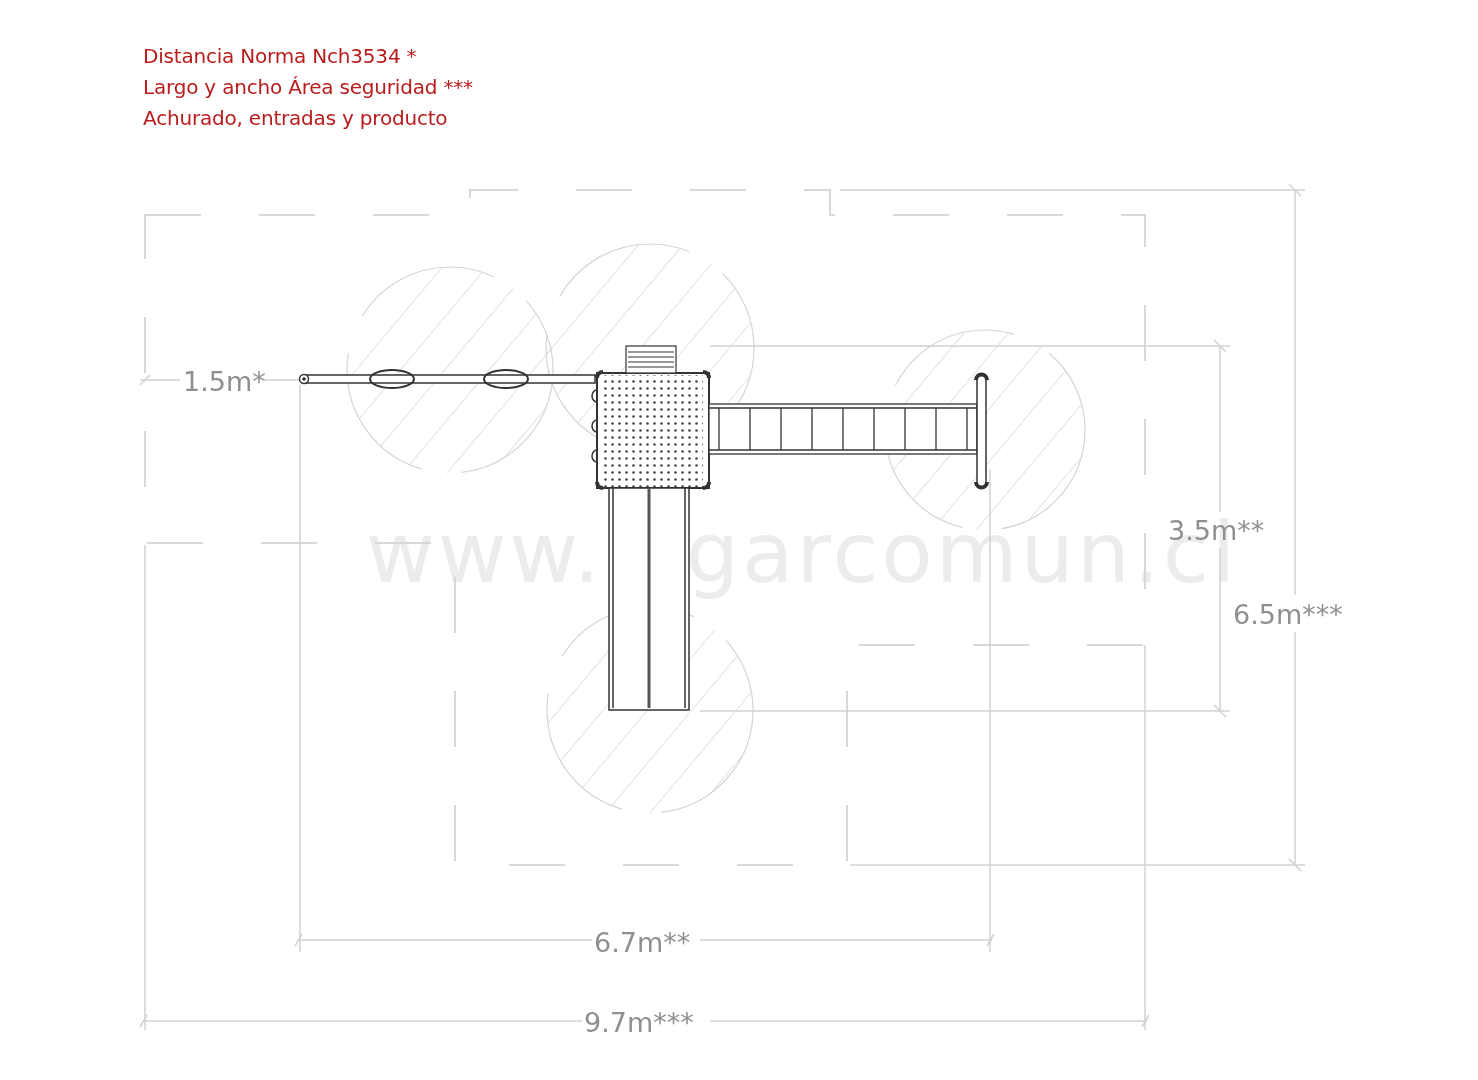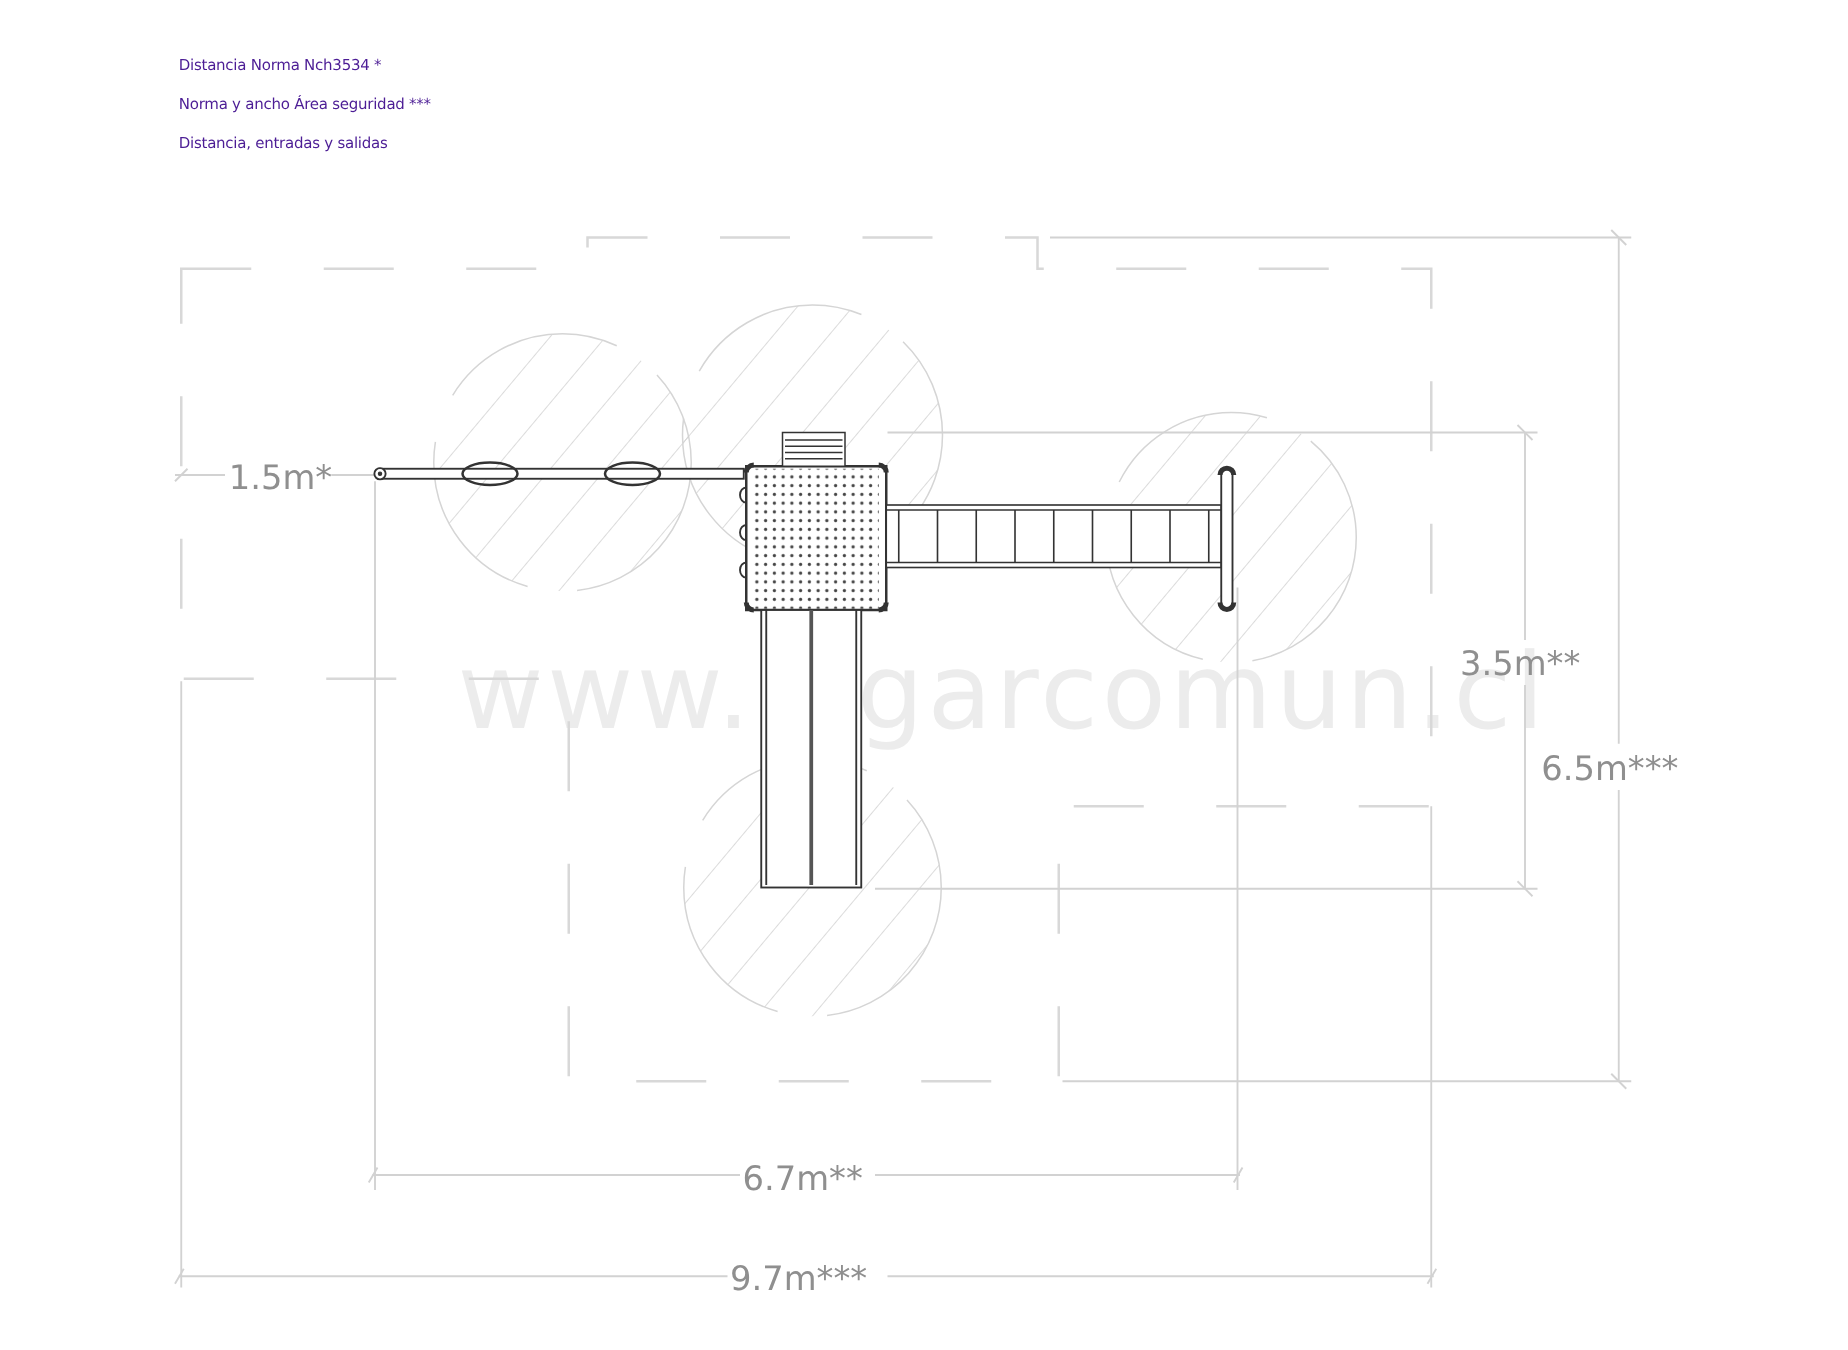--- a/index.html
+++ b/index.html
@@ -1,30 +1,30 @@
 <!DOCTYPE html>
 <html><head>
   <meta charset="utf-8">
   <style>
     html, body { margin: 0; padding: 0; background: #ffffff; }
     body { width: 1478px; height: 1080px; position: relative; overflow: hidden; font-family: "DejaVu Sans", sans-serif; }
-    .legend { position: absolute; left: 143px; top: 46px; color: #4c1d95; font-size: 12px; line-height: 1; font-family: "DejaVu Sans", sans-serif; }
+    .legend { position: absolute; left: 143px; top: 46px; color: #b91c1c; font-size: 20px; line-height: 1; font-family: "DejaVu Sans", sans-serif; }
     .legend div { height: 31px; white-space: nowrap; letter-spacing: -0.2px; }
     .legend div.l2 { height: 34px; }
     svg.drawing { position: absolute; left: 0; top: 0; }
     .dim-text { font-family: "DejaVu Sans", sans-serif; fill: #8f8f8f; font-size: 27px; }
     .watermark { font-family: "DejaVu Sans", sans-serif; fill: #ececec; font-size: 84px; letter-spacing: 3px; }
   </style>
 </head>
 <body>
 
 <div class="legend">
   <div>Distancia Norma Nch3534 *</div>
-  <div>Norma y ancho Área seguridad ***</div>
-  <div>Distancia, entradas y salidas</div>
+  <div>Largo y ancho Área seguridad ***</div>
+  <div>Achurado, entradas y producto</div>
 </div>
 
 <svg class="drawing" width="1478" height="1080" viewBox="0 0 1478 1080">
   <defs>
     <pattern id="hatch" patternUnits="userSpaceOnUse" width="34" height="34" patternTransform="rotate(40)">
       <line x1="0" y1="0" x2="0" y2="34" stroke="#cfcfcf" stroke-width="1.2"></line>
     </pattern>
     <pattern id="dots" patternUnits="userSpaceOnUse" width="7" height="7">
       <circle cx="3.5" cy="3.5" r="1.3" fill="#444"></circle>
     </pattern>

